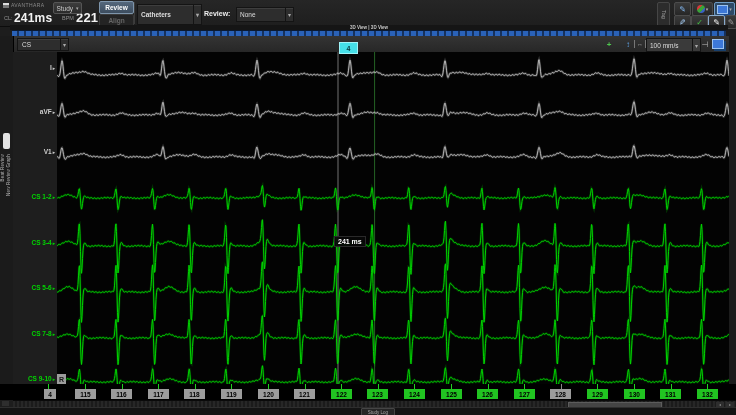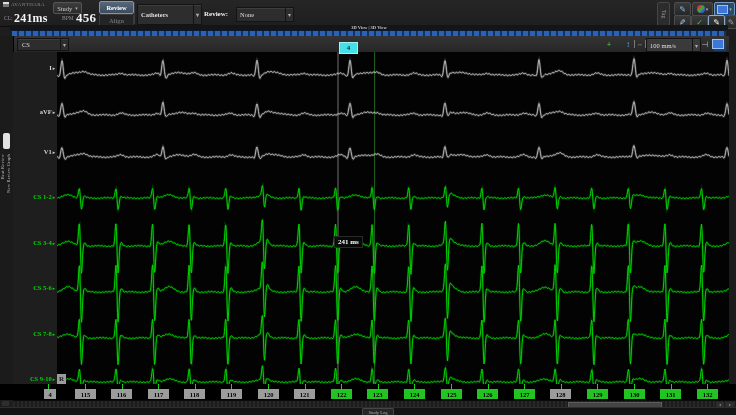--- a/index.html
+++ b/index.html
@@ -1,17 +1,17 @@
 <!DOCTYPE html>
 <html><head>
 <meta charset="utf-8">
 <style>
   html,body{margin:0;padding:0;background:#000;}
   #app{position:relative;width:736px;height:415px;background:#1d1d1d;overflow:hidden;
-       font-family:Liberation Serif, serif;color:#ccc;}
+       font-family:Liberation Sans, sans-serif;color:#ccc;}
   .abs{position:absolute;}
   
   #toolbar{left:0;top:0;width:736px;height:26px;background:linear-gradient(#262626,#1e1e1e);border-bottom:1px solid #0c0c0c;}
   #logo{left:3px;top:2px;font-size:5px;color:#8a8a8a;letter-spacing:.4px;display:flex;align-items:center;gap:2px;}
   #logo .flag{width:6px;height:5px;background:linear-gradient(#ddd 0 40%,#777 40%);display:inline-block;}
   .tinylbl{font-size:5.5px;color:#8f8f8f;}
   .bigval{font-size:12px;font-weight:bold;color:#f2f2f2;letter-spacing:.2px;}
   .tbtn{background:linear-gradient(#3d3d3d,#2b2b2b);border:1px solid #555;border-radius:2px;
         color:#ccc;font-size:6.5px;display:flex;align-items:center;justify-content:center;gap:2px;}
   #review-btn{background:linear-gradient(#55687c,#3c4c5e);border:1px solid #7e95ab;color:#fff;font-weight:bold;}
@@ -80,21 +80,21 @@
 <div id="app">
 
   <div id="toolbar" class="abs">
     <div id="logo" class="abs">
       <span class="flag"></span>
       <span>AVANTHARA</span>
     </div>
     <span class="abs tinylbl" style="left:4px;top:15px;">CL:</span>
     <span class="abs bigval" style="left:14px;top:11px;">241ms</span>
     <span class="abs tinylbl" style="left:62px;top:15px;">BPM</span>
-    <span class="abs bigval" style="left:76px;top:10px;font-size:13px;">456</span>
+    <span class="abs bigval" style="left:76px;top:10px;font-size:13px;">221</span>
 
     <div class="abs tbtn" style="left:53px;top:2px;width:27px;height:10px;">
       <span>Study</span>
         <span class="microarrow">▾</span>
     </div>
     <div id="review-btn" class="abs tbtn" style="left:99px;top:1px;width:33px;height:11px;">
       <span>Review</span>
     </div>
     <div id="align-btn" class="abs tbtn" style="left:99px;top:14px;width:33px;height:11px;">
       <span>Align</span>

